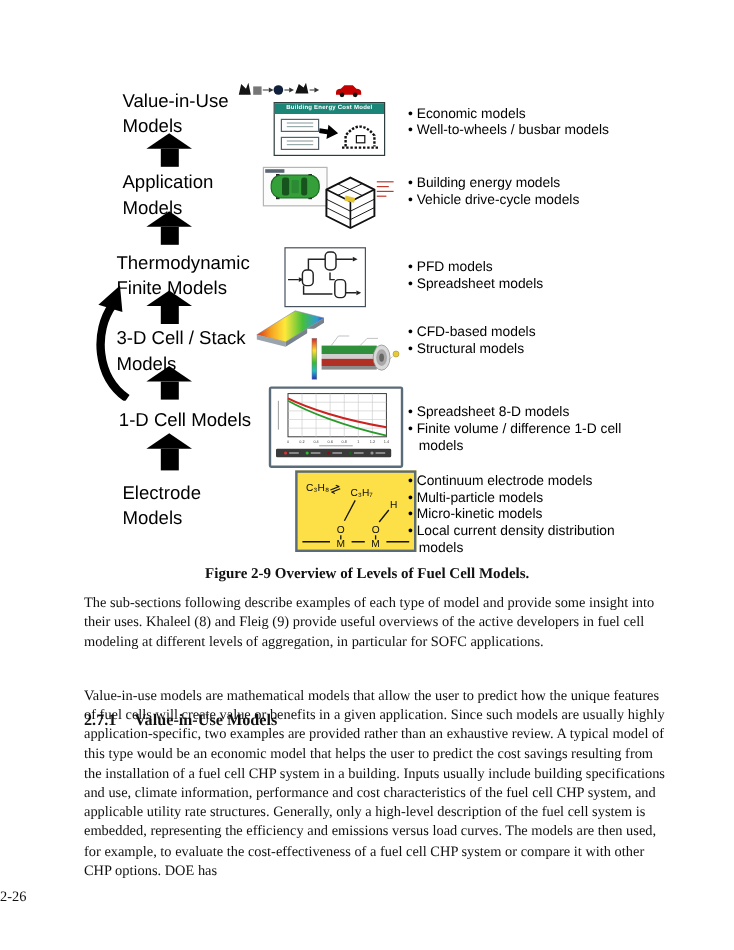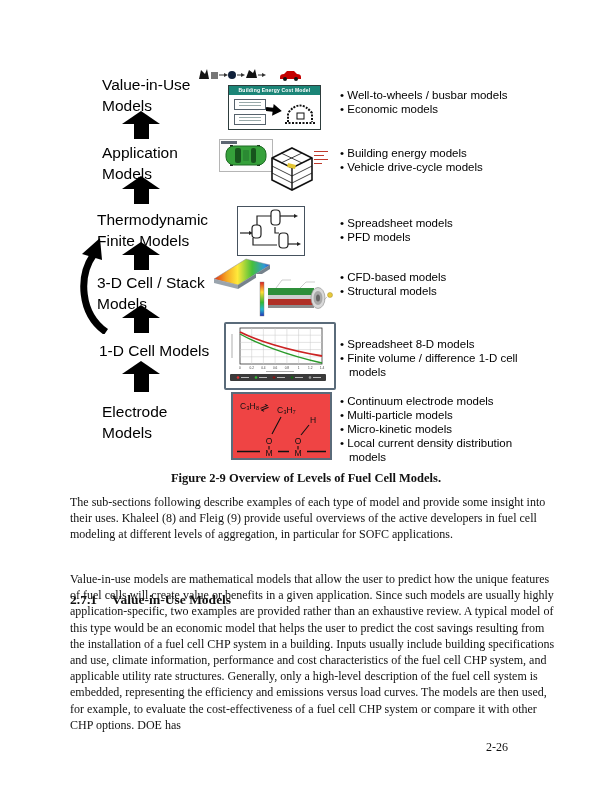--- a/index.html
+++ b/index.html
@@ -43,37 +43,37 @@
   .cube-notes{position:absolute;left:314px;top:151px;width:14px;}
   .cube-notes i{display:block;height:1px;background:#c0392b;margin:0 0 3px 0;}
   .cube-notes i:nth-child(2){width:10px;} .cube-notes i:nth-child(4){width:8px;}
 
   .pfd{left:237px;top:206px;width:66px;height:48px;border:1.5px solid #46525e;background:#fff;}
 
   .plate{left:210px;top:253px;}
   .tube{left:256px;top:274px;background:#fff;}
 
   .graph1d{left:224px;top:322px;width:108px;height:64px;border:2px solid #5a6b7a;border-radius:2px;background:#fff;}
-  .elec{left:231px;top:392px;width:97px;height:64px;border:2px solid #5a6b7a;background:#ef4444;}
+  .elec{left:246px;top:392px;width:97px;height:64px;border:2px solid #5a6b7a;background:#fde047;}
 
   
   .bl{position:absolute;left:340px;width:205px;margin:0;padding:0;list-style:none;
       font:11.5px/14px "Liberation Sans",sans-serif;color:#000;}
   .bl li{padding-left:9px;text-indent:-9px;}
   .bl li::before{content:"\2022\00a0";}
   .b0{top:88px;} .b1{top:146px;} .b2{top:216px;} .b3{top:270px;} .b4{top:337px;} .b5{top:394px;}
 
   
   .caption{position:absolute;left:0;top:470px;width:612px;text-align:center;
            font:bold 12.5px/16px "Liberation Serif",serif;}
   .para{position:absolute;left:70px;width:489px;font:12px/16.2px "Liberation Serif",serif;text-align:left;}
   .p1{top:494px;} .p2{top:571px;}
   .sec-head{position:absolute;left:70px;top:552px;font:bold 13.5px/17px "Liberation Serif",serif;margin-top:39px;}
   .sec-head .num{margin-right:15px;}
-  .page-num{position:absolute;left:0;top:740px;width:508px;text-align:right;
+  .page-num{position:absolute;left:0;top:740px;width:508px;text-align:left;
             font:12px/15px "Liberation Serif",serif;}
 </style>
 </head>
 <body>
 
 <div class="page">
 
   <div>
 
     <div class="lvl-label l0">Value-in-Use Models</div>
@@ -285,30 +285,30 @@
         <g stroke="#111" stroke-width="1.1">
           <path d="M48,23 L39,40"></path>
           <path d="M76,31 L68,41"></path>
           <path d="M36,52 V55.5 M65,52 V55.5"></path>
           <path d="M4,57.5 H27 M45,57.5 H56 M74,57.5 H93" stroke-width="1.3"></path>
         </g>
       </svg>
     </div>
 
     <ul class="bl b0">
+      <li>Economic models</li>
       <li>Well-to-wheels / busbar models</li>
-      <li>Economic models</li>
     </ul>
     <ul class="bl b1">
       <li>Building energy models</li>
       <li>Vehicle drive-cycle models</li>
     </ul>
     <ul class="bl b2">
+      <li>PFD models</li>
       <li>Spreadsheet models</li>
-      <li>PFD models</li>
     </ul>
     <ul class="bl b3">
       <li>CFD-based models</li>
       <li>Structural models</li>
     </ul>
     <ul class="bl b4">
       <li>Spreadsheet 8-D models</li>
       <li>Finite volume / difference 1-D cell models</li>
     </ul>
     <ul class="bl b5">

